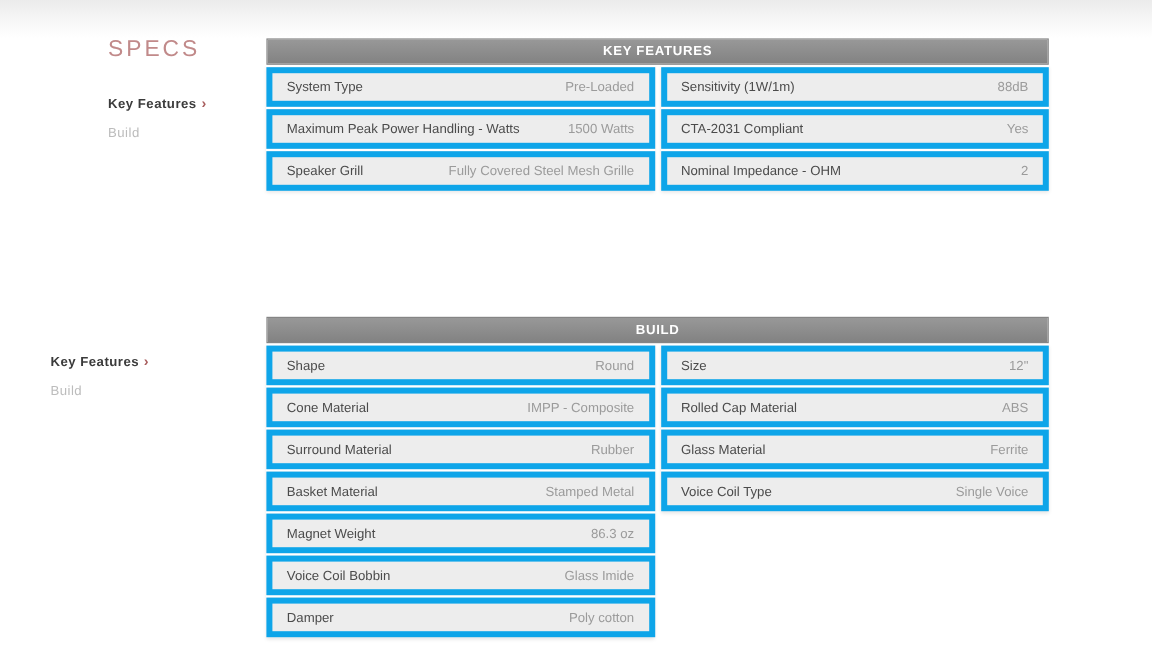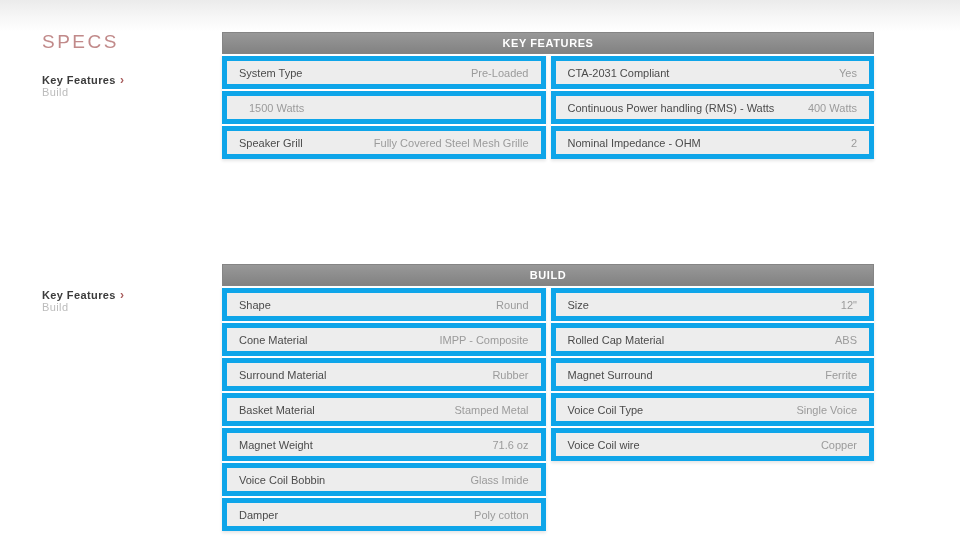--- a/index.html
+++ b/index.html
@@ -9,32 +9,32 @@
     background: #ffffff;
     position: relative;
   }
   .top-fade {
     position: absolute; left: 0; top: 0; width: 960px; height: 32px;
     background: linear-gradient(180deg, #ebebeb 0%, #f7f7f7 55%, #ffffff 100%);
     pointer-events: none;
   }
   
   .sidebar { position: absolute; left: 42px; }
-  .sidebar-1 { top: 31px; }
+  .sidebar-1 { top: 31px; margin-left: 48px; }
   .sidebar-2 { top: 289px; }
   .specs-title {
     color: #c18a8a;
     font-size: 19px;
     letter-spacing: 2.5px;
     font-weight: 400;
     margin-bottom: 21px;
   }
   .nav-item {
     font-size: 11px;
-    line-height: 12px;
+    line-height: 24px;
     cursor: pointer;
     white-space: nowrap;
   }
   .nav-item.active { color: #3b3b3b; font-weight: bold; letter-spacing: 0.4px; }
   .nav-item.inactive { color: #bcbcbc; letter-spacing: 0.4px; }
   .nav-chevron { color: #a85d5d; font-weight: bold; margin-left: 4px; font-size: 12px; }
   
   .spec-table { position: absolute; left: 222px; width: 652px; }
   .spec-table-1 { top: 32px; }
   .spec-table-2 { top: 264px; }
@@ -90,35 +90,36 @@
 
 <div class="spec-table spec-table-1">
   <div class="spec-header">KEY FEATURES</div>
   <div class="spec-cols">
     <div class="spec-col">
       <div class="cell">
         <span class="lbl">System Type</span>
         <span class="val">Pre-Loaded</span>
       </div>
       <div class="cell">
+        <span class="lbl">Maximum Peak Power Handling - Watts</span>
         <span class="val">1500 Watts</span>
       </div>
       <div class="cell">
         <span class="lbl">Speaker Grill</span>
         <span class="val">Fully Covered Steel Mesh Grille</span>
       </div>
     </div>
     <div class="spec-col">
       <div class="cell">
+        <span class="lbl">Sensitivity (1W/1m)</span>
+        <span class="val">88dB</span>
+      </div>
+      <div class="cell">
         <span class="lbl">CTA-2031 Compliant</span>
         <span class="val">Yes</span>
-      </div>
-      <div class="cell">
-        <span class="lbl">Continuous Power handling (RMS) - Watts</span>
-        <span class="val">400 Watts</span>
       </div>
       <div class="cell">
         <span class="lbl">Nominal Impedance - OHM</span>
         <span class="val">2</span>
       </div>
     </div>
   </div>
 </div>
 
 <div class="spec-table spec-table-2">
@@ -136,47 +137,43 @@
       <div class="cell">
         <span class="lbl">Surround Material</span>
         <span class="val">Rubber</span>
       </div>
       <div class="cell">
         <span class="lbl">Basket Material</span>
         <span class="val">Stamped Metal</span>
       </div>
       <div class="cell">
         <span class="lbl">Magnet Weight</span>
-        <span class="val">71.6 oz</span>
+        <span class="val">86.3 oz</span>
       </div>
       <div class="cell">
         <span class="lbl">Voice Coil Bobbin</span>
         <span class="val">Glass Imide</span>
       </div>
       <div class="cell">
         <span class="lbl">Damper</span>
         <span class="val">Poly cotton</span>
       </div>
     </div>
     <div class="spec-col">
       <div class="cell">
         <span class="lbl">Size</span>
         <span class="val">12"</span>
       </div>
       <div class="cell">
         <span class="lbl">Rolled Cap Material</span>
         <span class="val">ABS</span>
       </div>
       <div class="cell">
-        <span class="lbl">Magnet Surround</span>
+        <span class="lbl">Glass Material</span>
         <span class="val">Ferrite</span>
       </div>
       <div class="cell">
         <span class="lbl">Voice Coil Type</span>
         <span class="val">Single Voice</span>
       </div>
-      <div class="cell">
-        <span class="lbl">Voice Coil wire</span>
-        <span class="val">Copper</span>
-      </div>
     </div>
   </div>
 </div>
 
 </body></html>

